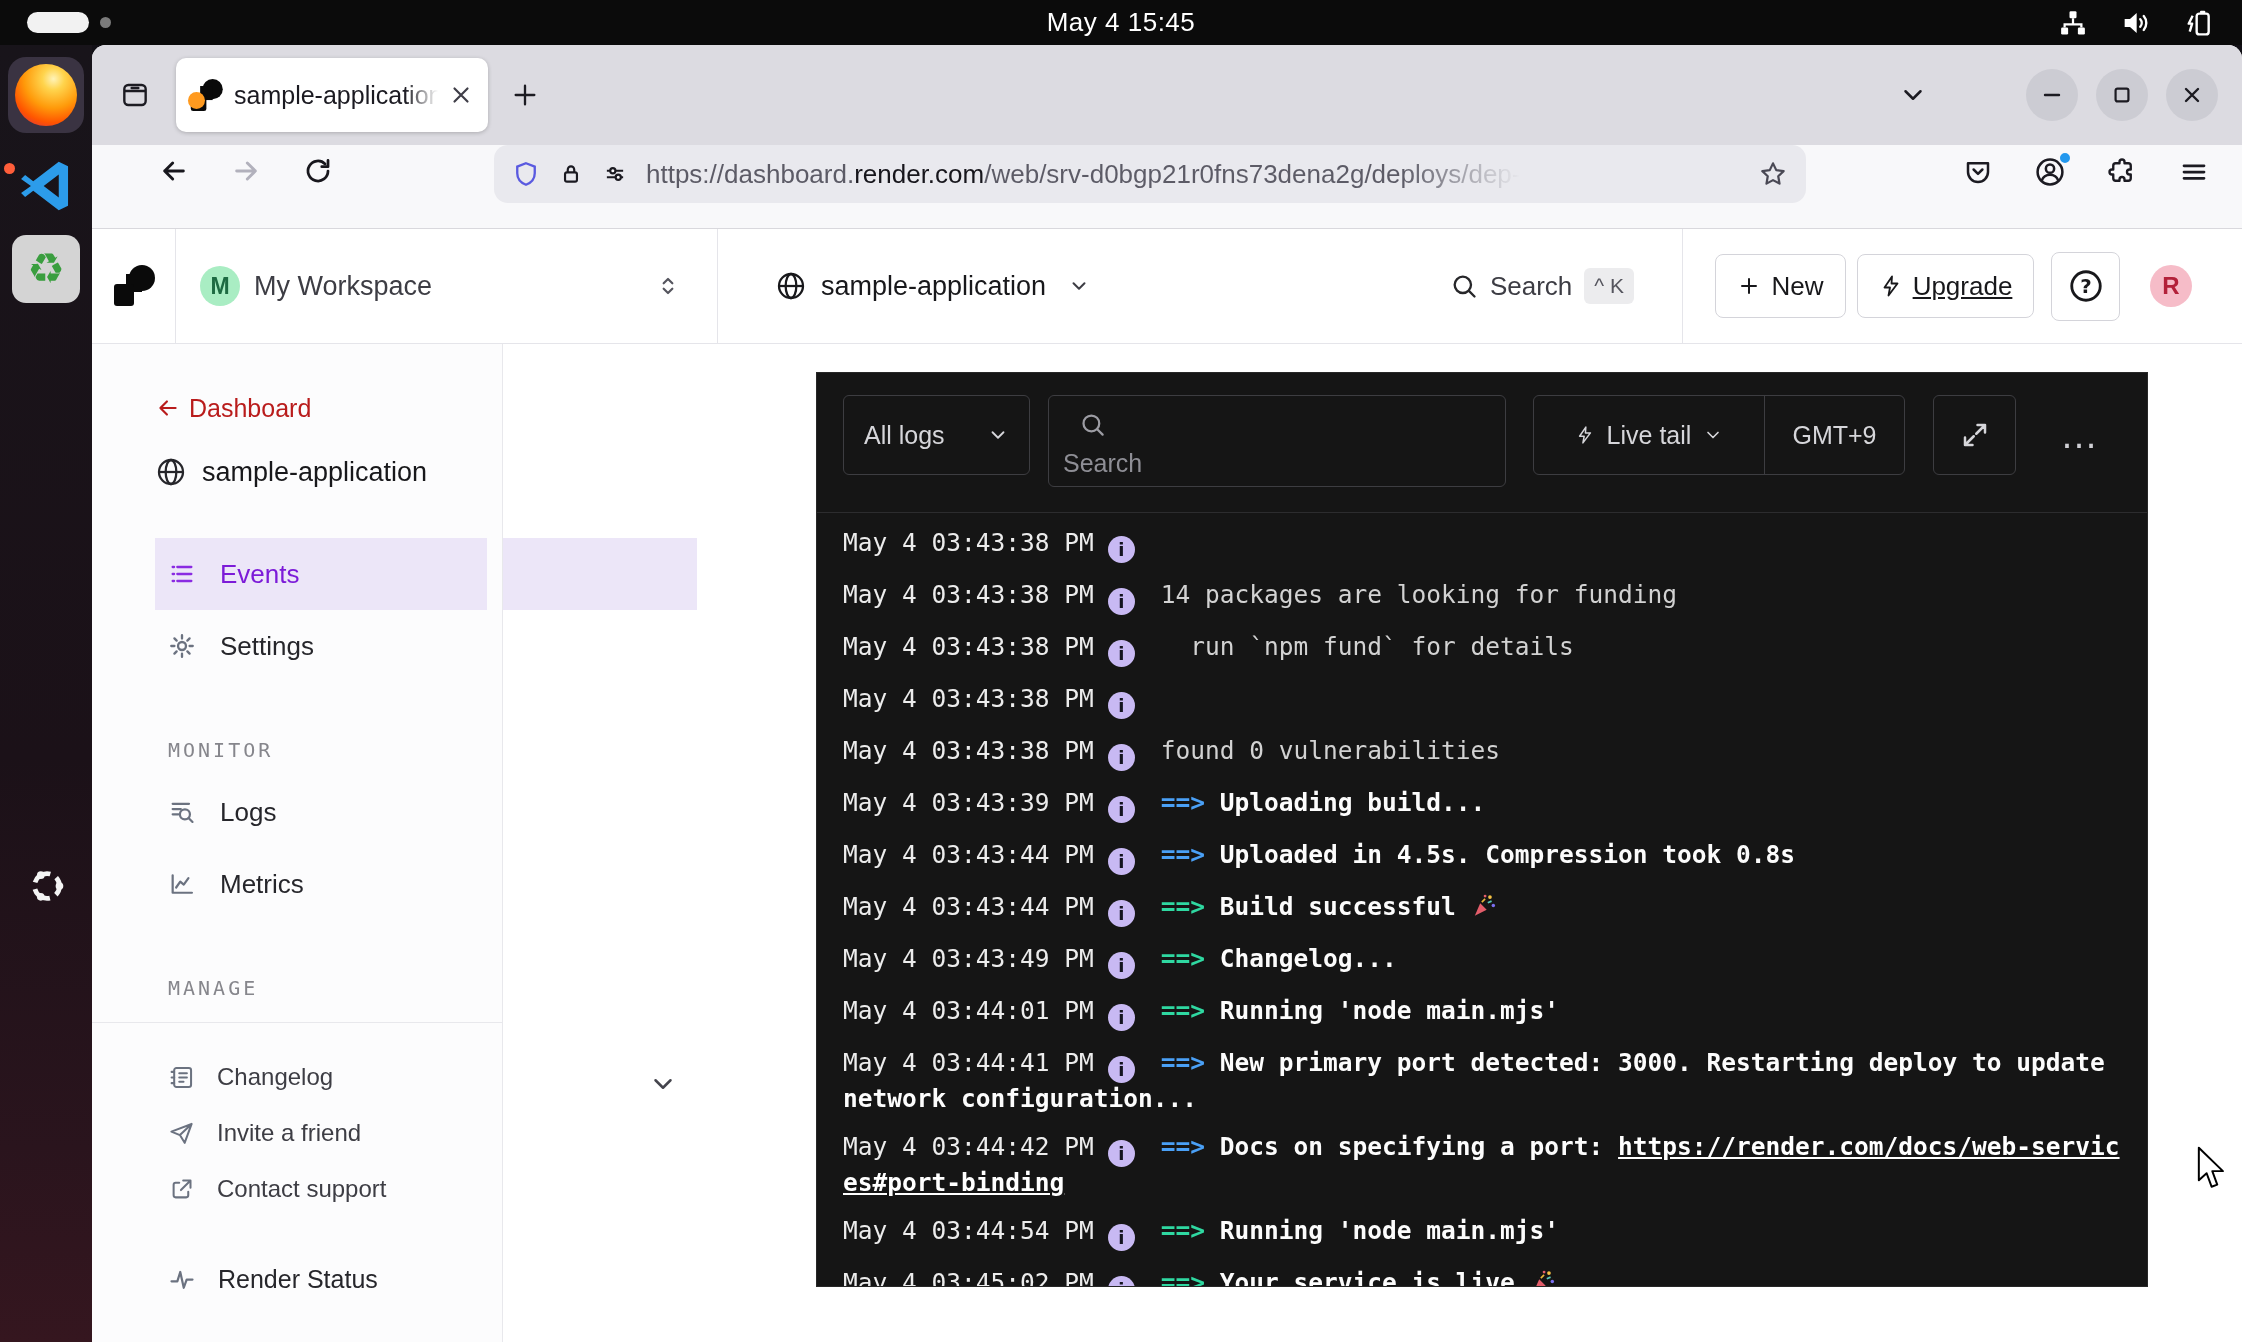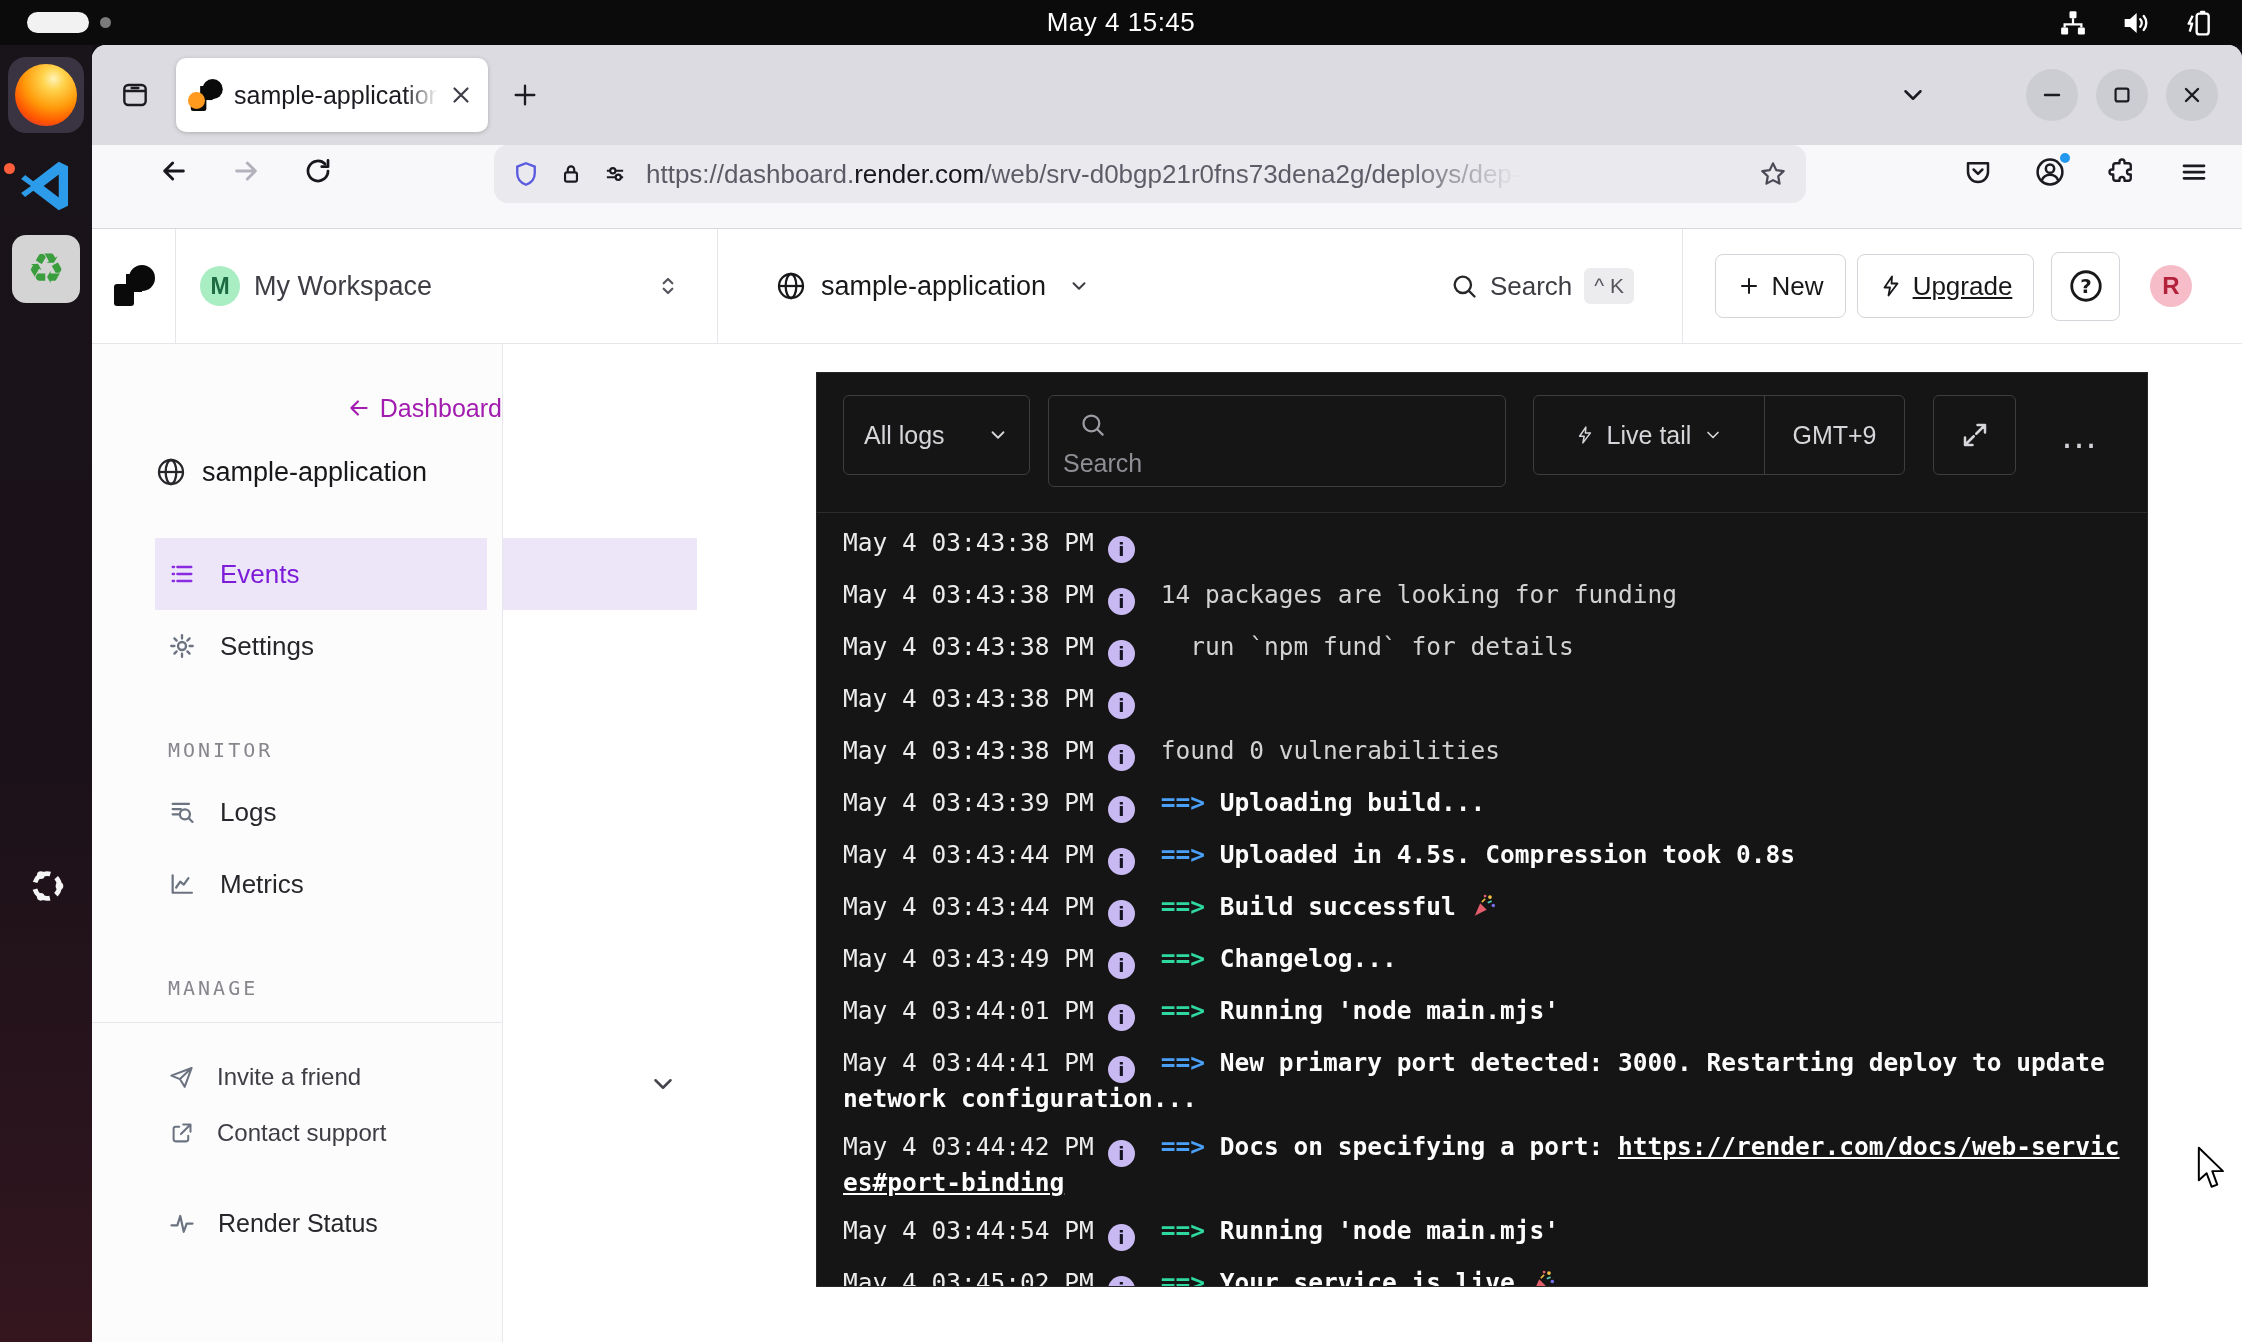--- a/index.html
+++ b/index.html
@@ -70,21 +70,21 @@
   .hdr-buttons { display:flex; align-items:center; margin-left:32px; padding-right:50px; }
   .btn { height:64px; border:1px solid #d4d4da; border-radius:8px; background:#fff; display:flex; align-items:center; justify-content:center; gap:10px; font-size:26px; color:#18181b; }
   .btn-new { width:131px; }
   .btn-upgrade { width:177px; margin-left:11px;text-decoration:underline; }
   .btn-help { width:69px; height:69px; margin-left:17px; }
   .av-r { width:42px; height:42px; background:#f6bcc8; color:#b3213a; font-size:24px; margin-left:30px; }
 
   .app-body { flex:1; display:flex; min-height:0; position:relative; }
   .sidebar { width:411px; flex:none; border-right:1px solid #e8e8ec; background:#fcfcfd; position:relative; padding-top:40px; }
   .sb-row { display:flex; align-items:center; }
-  .sb-back { margin-left:63px; height:48px; gap:8px; color:#a21caf; font-size:25px;justify-content:flex-end; }
+  .sb-back { margin-left:63px; height:48px; gap:8px; color:#b91c1c; font-size:25px; }
   .sb-service { margin-left:63px; margin-top:14px; height:52px; gap:15px; color:#18181b; font-size:27px; }
   .sb-item { margin:0 15px 0 63px; height:72px; padding-left:13px; gap:24px; font-size:26px; color:#26262b; }
   .sb-item .ic { color:#6b7280; display:flex; }
   .sb-item.active { background:#ece6f8; color:#7c1bd8; }
   .sb-item.active .ic { color:#8a2be2; }
   .sb-item.first { margin-top:40px; }
   .sb-section { margin:56px 0 0 76px; font-family:"DejaVu Sans Mono", monospace; font-size:20px; letter-spacing:3px; color:#86868c; }
   .sb-section + .sb-item { margin-top:14px; }
   .sb-footer { position:absolute; left:0; right:0; bottom:0; top:678px; border-top:1px solid #e8e8ec; background:#fcfcfd; padding-top:26px; }
   .sb-foot-item { margin-left:76px; height:56px; display:flex; align-items:center; gap:22px; font-size:24px; color:#3d3d44; }
@@ -431,20 +431,29 @@
                   <path d="M4 4.5v15h16.5"></path>
                   <polyline points="7,15 10.5,10 13.5,12.5 17.5,7"></polyline>
                 </svg>
             </span>
             <span>Metrics</span>
           </div>
 
           <div class="sb-section">MANAGE</div>
 
           <div class="sb-footer">
+            <div class="sb-foot-item">
+              <span class="ic">
+                <svg width="27" height="27" viewBox="0 0 24 24" stroke="currentColor" stroke-width="1.8" fill="none" stroke-linecap="round">
+                    <rect x="5.5" y="3.5" width="15" height="17" rx="2"></rect>
+                    <path d="M10 8.2h6.8M10 12h6.8M10 15.8h3.8M3.2 7h2.3M3.2 12h2.3M3.2 17h2.3"></path>
+                  </svg>
+              </span>
+              <span>Changelog</span>
+            </div>
             <div class="sb-foot-item">
               <span class="ic">
                 <svg width="27" height="27" viewBox="0 0 24 24" stroke="currentColor" stroke-width="1.8" fill="none" stroke-linejoin="round">
                     <path d="M21 3.5L3 10.3l7.6 3.1zM21 3.5l-6.2 16.8-4.2-6.9z"></path>
                   </svg>
               </span>
               <span>Invite a friend</span>
             </div>
             <div class="sb-foot-item">
               <span class="ic">

